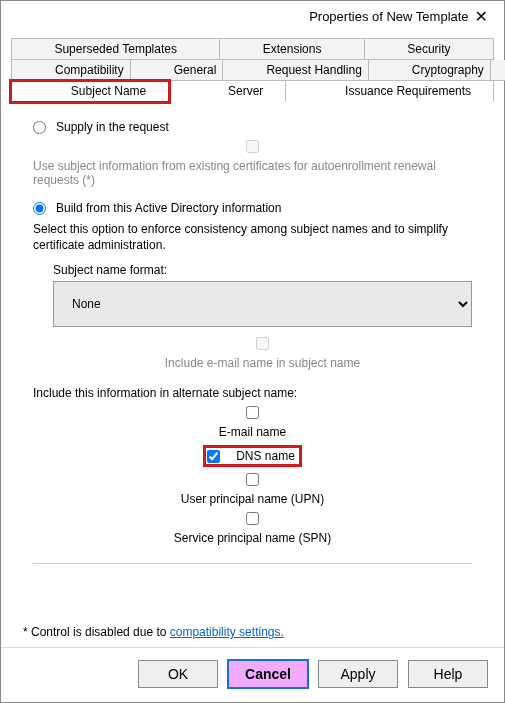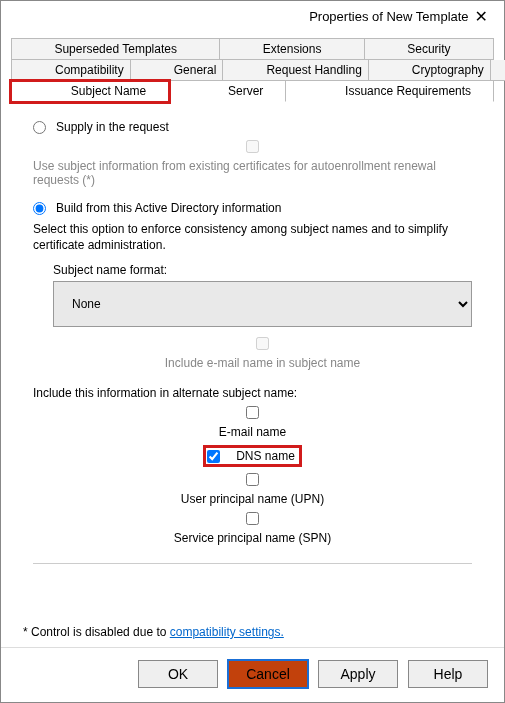--- a/index.html
+++ b/index.html
@@ -132,21 +132,22 @@
     padding: 5px 10px;
     border: 1px solid #888;
     background: #efefef;
     font-size: 14px;
     text-align: center;
     cursor: pointer;
   }
   .btn.focused {
     outline: 2px solid #1a6fd6;
     outline-offset: -1px;
-    background: #c2410c;
+    background: #f0abfc;
+    font-weight: bold;
   }
   .hr {
     border: none;
     border-top: 1px solid #ccc;
     margin: 18px 0 10px 0;
   }
 </style>
 </head>
 <body>
 

